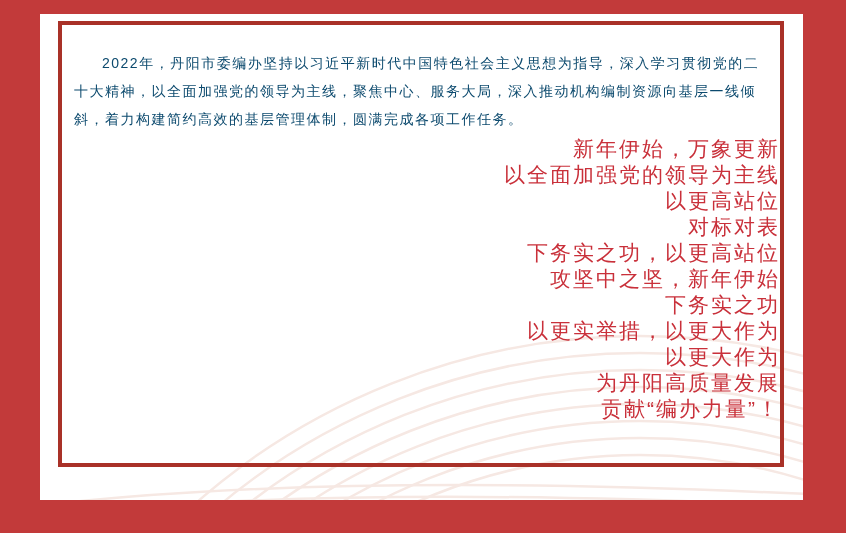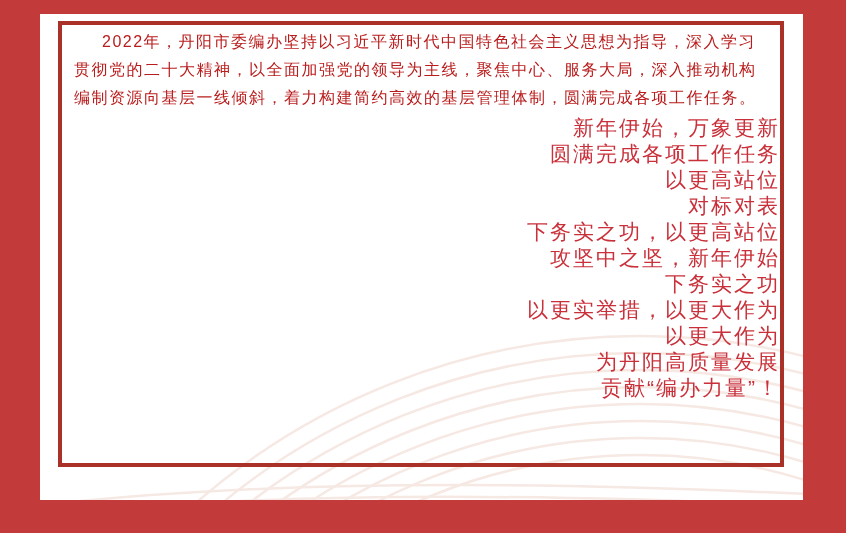--- a/index.html
+++ b/index.html
@@ -18,23 +18,23 @@
   
   .waves{position:absolute;left:0;top:0;width:846px;height:533px;z-index:1;}
 
   
   .frame{
     position:absolute;left:58px;top:21px;width:726px;height:446px;
     box-sizing:border-box;border:4px solid #a93128;
     z-index:2;background:transparent;
   }
   .intro{
-    margin:3px 10px 0 12px;
-    color:#b91c1c;
-    font-size:16px;line-height:28px;letter-spacing:1.5px;
+    margin:24px 10px 0 12px;
+    color:#0c4a6e;
+    font-size:14px;line-height:28px;letter-spacing:1.5px;
     text-indent:28px;
   }
   .poem{margin-top:3px;}
   .poem-line{
     text-align:right;
     color:#c9303a;
     font-size:21px;line-height:26px;letter-spacing:2px;
   }
 </style>
 </head>
@@ -58,21 +58,21 @@
 
 <div class="band band-top"></div>
 <div class="band band-left"></div>
 <div class="band band-right"></div>
 <div class="band band-bottom"></div>
 
 <div class="frame">
   <div class="intro">2022年，丹阳市委编办坚持以习近平新时代中国特色社会主义思想为指导，深入学习贯彻党的二十大精神，以全面加强党的领导为主线，聚焦中心、服务大局，深入推动机构编制资源向基层一线倾斜，着力构建简约高效的基层管理体制，圆满完成各项工作任务。</div>
   <div class="poem">
     <div class="poem-line">新年伊始，万象更新</div>
-    <div class="poem-line">圆满完成各项工作任务</div>
+    <div class="poem-line">以全面加强党的领导为主线</div>
     <div class="poem-line">以更高站位</div>
     <div class="poem-line">对标对表</div>
     <div class="poem-line">下务实之功，以更高站位</div>
     <div class="poem-line">攻坚中之坚，新年伊始</div>
     <div class="poem-line">下务实之功</div>
     <div class="poem-line">以更实举措，以更大作为</div>
     <div class="poem-line">以更大作为</div>
     <div class="poem-line">为丹阳高质量发展</div>
     <div class="poem-line">贡献“编办力量”！</div>
   </div>

